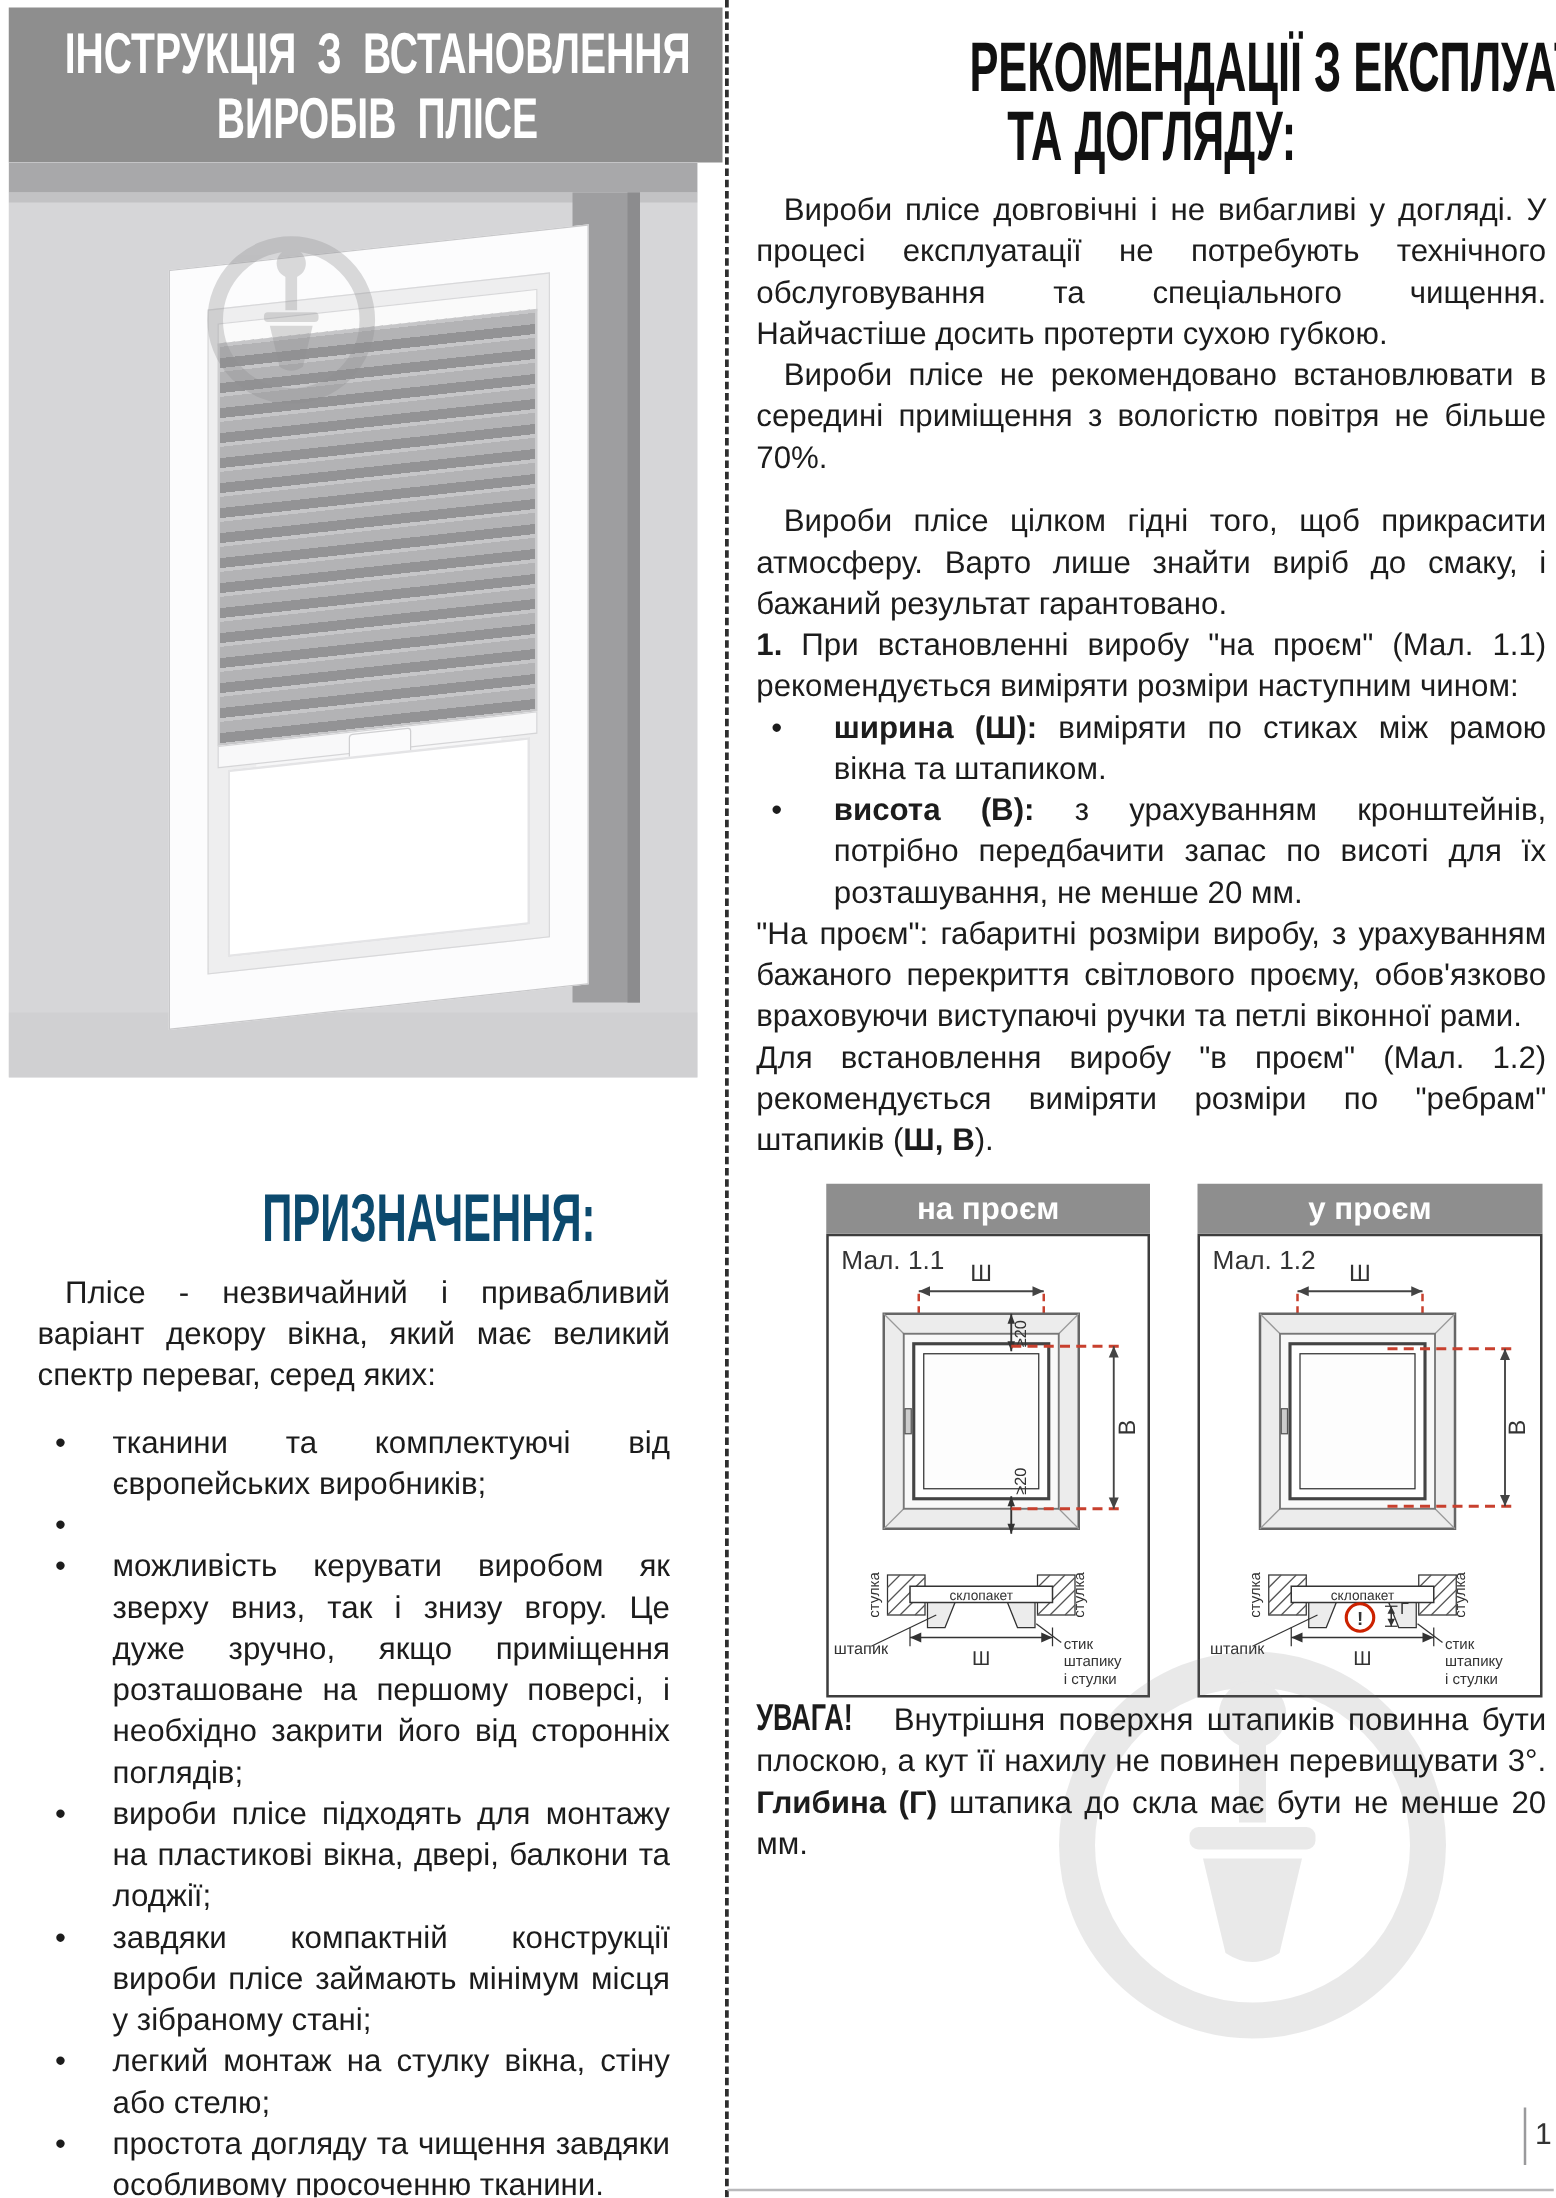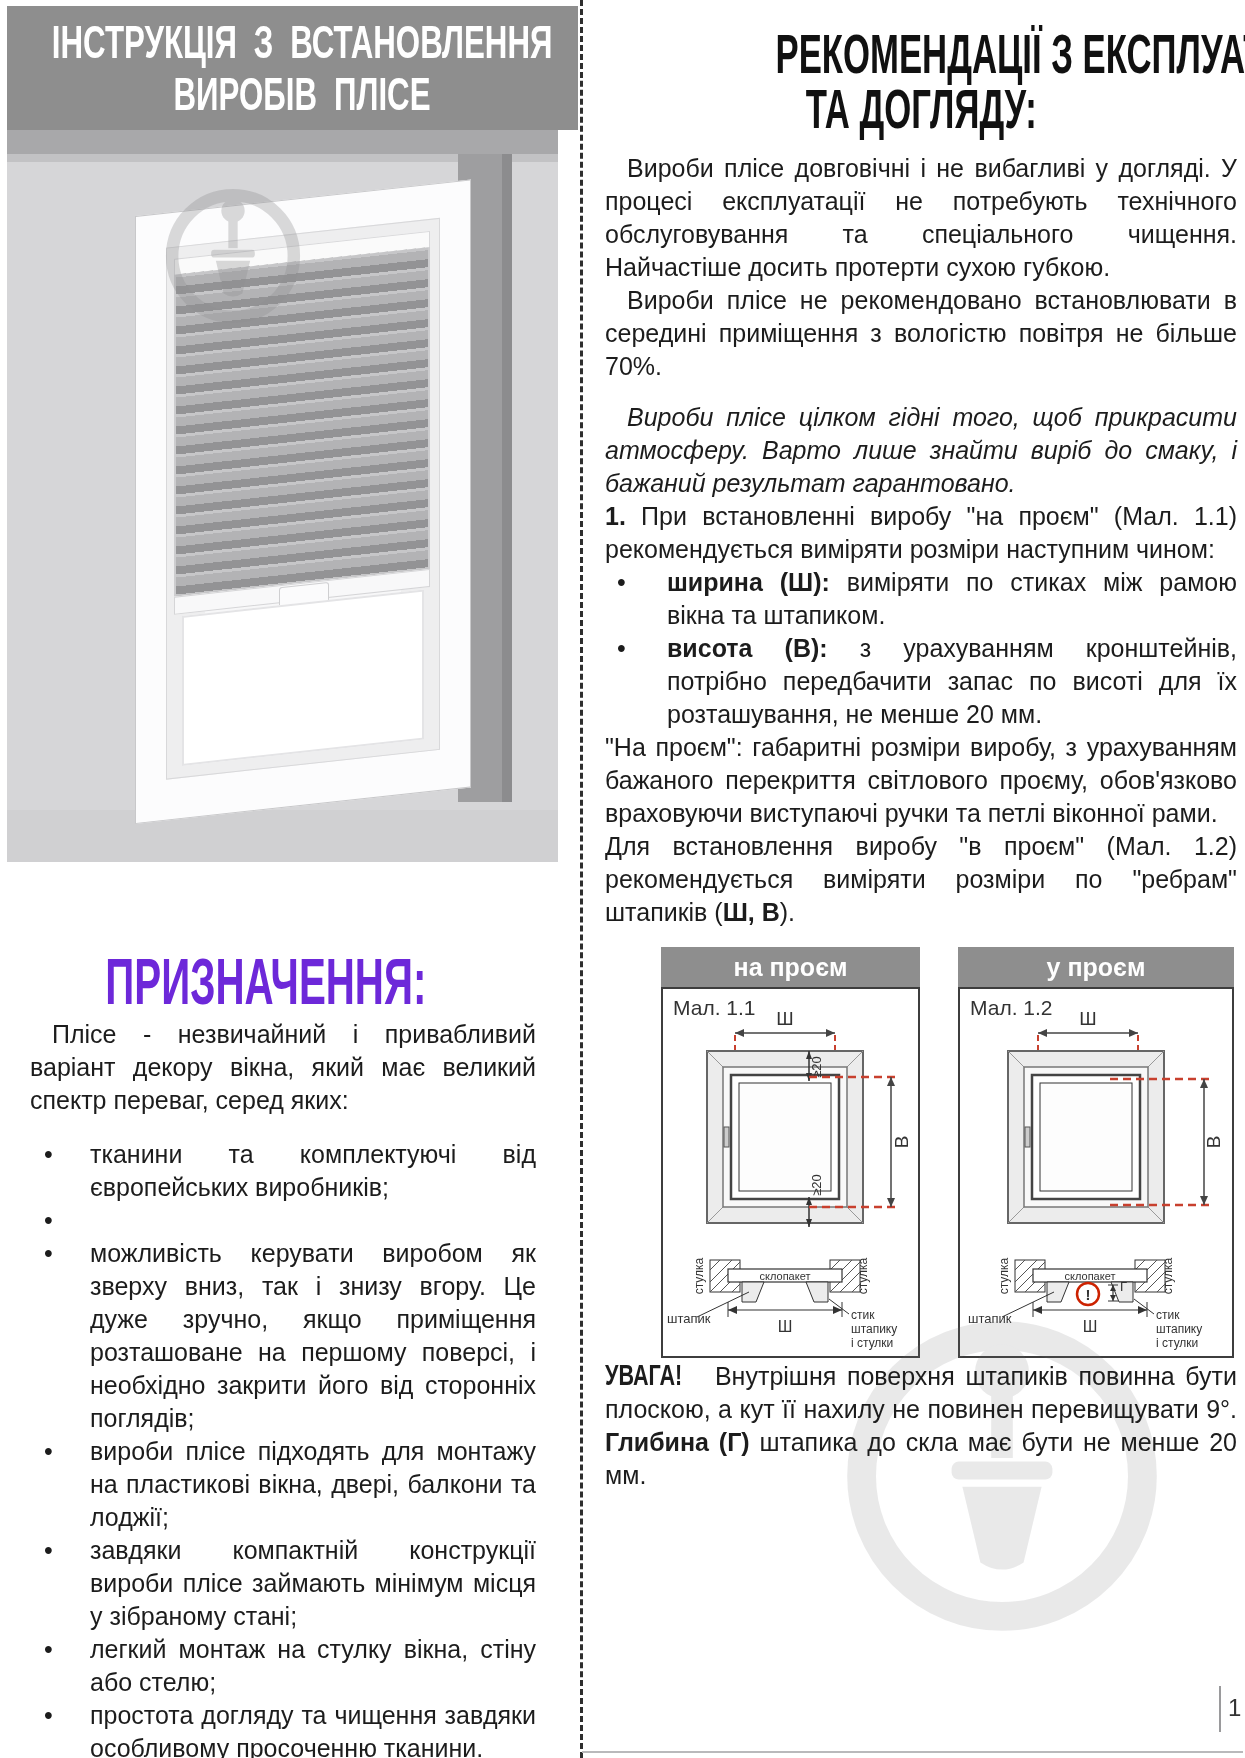--- a/index.html
+++ b/index.html
@@ -25,38 +25,38 @@
   .opening{position:absolute;left:38px;right:38px;top:42px;bottom:46px;background:#f7f7f8;}
   .rail-top{position:absolute;left:38px;right:40px;top:46px;height:16px;background:#fafafa;border:1px solid #d8d8da;}
   .pleats{position:absolute;left:38px;right:40px;top:62px;height:322px;
           background:repeating-linear-gradient(to bottom,#c6c6c8 0 3px,#b3b3b5 3px 12px,#939395 12px 20px);
           border-left:2px solid #cdcdcf;border-right:2px solid #cdcdcf;}
   .rail-bot{position:absolute;left:38px;right:40px;top:384px;height:16px;background:#f8f8f9;border:1px solid #d5d5d7;}
   .handle{position:absolute;left:143px;top:386px;width:48px;height:22px;background:#fbfbfc;border:1px solid #cfcfd1;border-radius:3px;}
   .glass{position:absolute;left:46px;right:46px;top:404px;bottom:52px;background:#ffffff;border:2px solid #e4e4e6;}
   .wm{position:absolute;pointer-events:none;}
 
-  .l-purpose-title{position:absolute;left:7px;top:944px;width:551px;text-align:left;font-size:65px;color:#6d28d9;}
+  .l-purpose-title{position:absolute;left:7px;top:944px;width:551px;text-align:right;font-size:54px;color:#0c4a6e;}
   .l-intro{position:absolute;left:30px;top:1018px;width:506px;font-size:25px;line-height:33px;text-align:justify;text-indent:22px;}
   .l-bullets{position:absolute;left:30px;top:1138px;width:506px;}
   .brow{display:flex;font-size:25px;line-height:33px;}
   .bdot{width:60px;padding-left:14px;box-sizing:border-box;}
   .btxt{flex:1;text-align:justify;}
 
   
   .divider{position:absolute;left:580px;top:0;height:1758px;width:0;border-left:3px dashed #2e2e2e;z-index:1;}
 
   
   .rcol{position:absolute;left:605px;top:26px;width:632px;}
   .rtitle{text-align:center;margin:0 0 16px 0;color:#111;}
   .rtitle .tl{font-size:56px;line-height:55px;}
   .rtitle2{text-align:center;margin:26px 0 24px 0;color:#111;}
   .rcol p{margin:0;font-size:25px;line-height:33px;text-align:justify;}
   .pind{text-indent:22px;}
-  .pital{font-style:italic;margin-top:18px !important;}
+  .pital{margin-top:18px !important;}
   .mrow{display:flex;font-size:25px;line-height:33px;}
   .mdot{width:62px;padding-left:12px;box-sizing:border-box;}
   .mtxt{flex:1;text-align:justify;}
   .bold{font-weight:bold;}
 
   .figs{display:flex;margin-top:18px;margin-left:56px;position:relative;}
   .fig1{width:259px;}
   .fig2{width:276px;}
   .fig-head{height:40px;background:#8e8e8e;color:#fff;display:flex;align-items:center;justify-content:center;
             font-size:25px;font-weight:bold;}
@@ -311,21 +311,21 @@
             <line x1="42" y1="328" x2="94" y2="303" stroke="#333"></line>
             <text x="196" y="330" font-size="12">стик</text>
             <text x="196" y="344" font-size="12">штапику</text>
             <text x="196" y="358" font-size="12">і стулки</text>
             <line x1="194" y1="325" x2="174" y2="310" stroke="#333"></line>
           </svg>
         </div>
       </figure>
     </div>
 
-    <p class="warning"><span class="warn-lead">УВАГА!</span><span> Внутрішня поверхня штапиків повинна бути плоскою, а кут її нахилу не повинен перевищувати 9°. </span><span class="bold">Глибина (Г)</span><span> штапика до скла має бути не менше 20 мм.</span></p>
+    <p class="warning"><span class="warn-lead">УВАГА!</span><span> Внутрішня поверхня штапиків повинна бути плоскою, а кут її нахилу не повинен перевищувати 3°. </span><span class="bold">Глибина (Г)</span><span> штапика до скла має бути не менше 20 мм.</span></p>
   </div>
 
   <svg class="wm2" viewBox="0 0 200 200">
     <circle cx="100" cy="100" r="78" fill="none" stroke="#6f6f71" stroke-width="16"></circle>
     <circle cx="100" cy="42" r="15" fill="#6f6f71"></circle>
     <rect x="94" y="52" width="12" height="38" fill="#6f6f71"></rect>
     <rect x="72" y="92" width="56" height="10" rx="4" fill="#6f6f71"></rect>
     <path d="M78,106 L122,106 L112,148 Q100,156 88,148 Z" fill="#6f6f71"></path>
   </svg>
 

